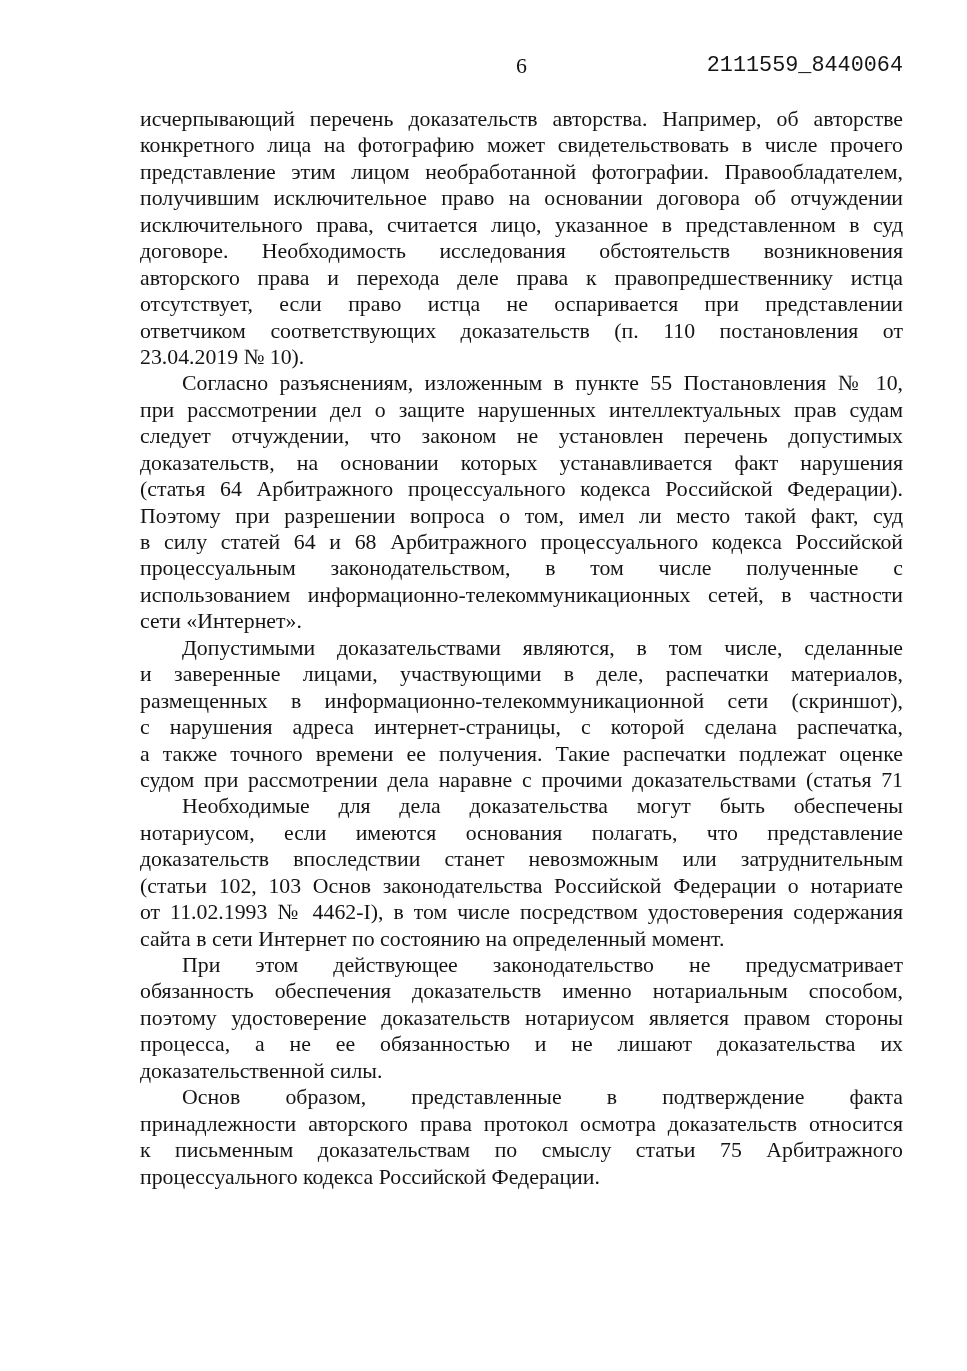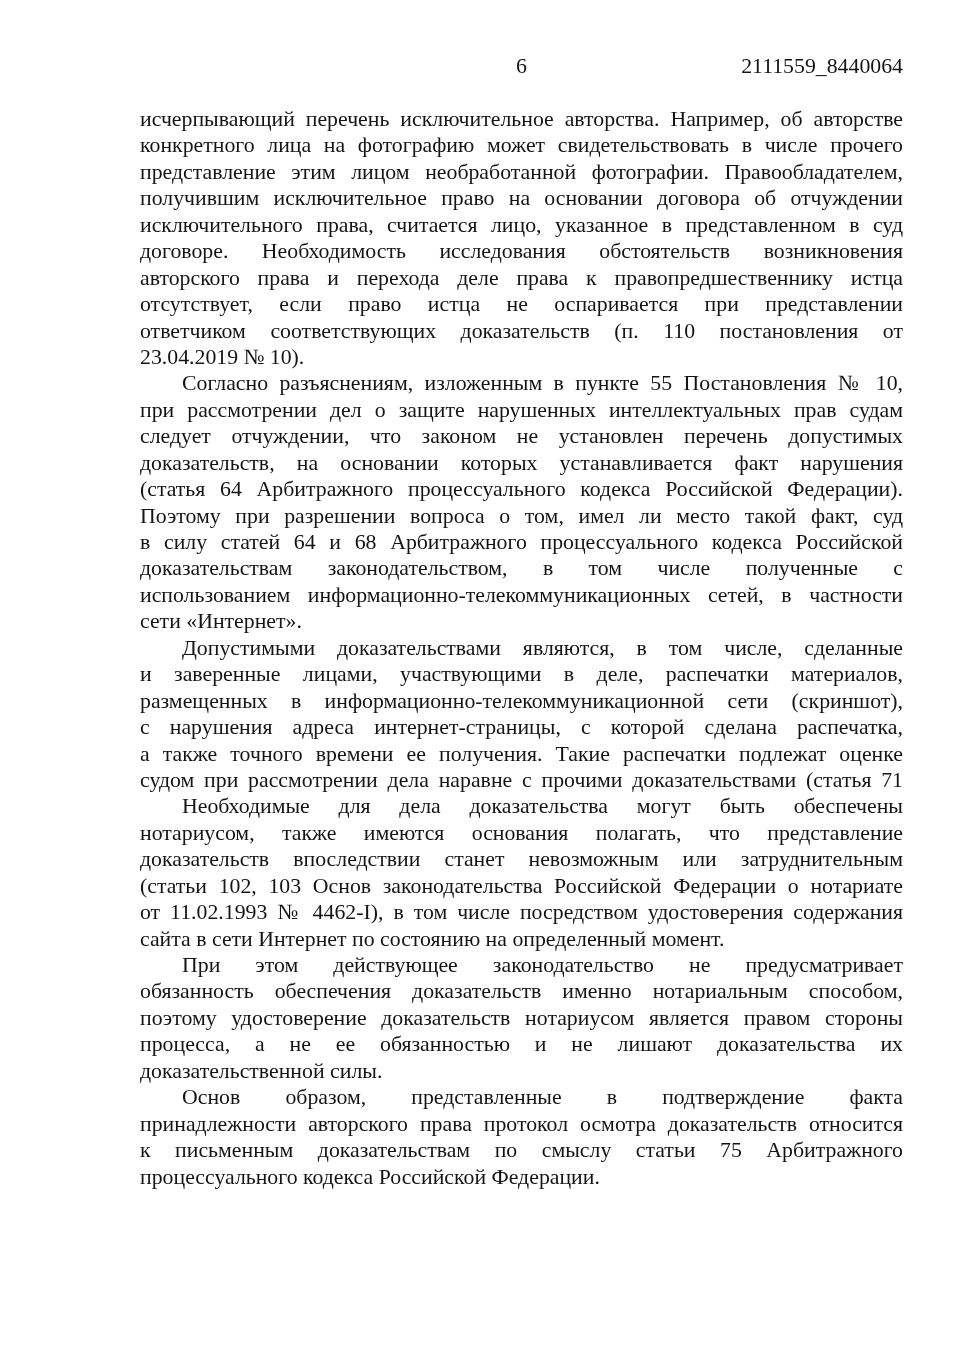--- a/index.html
+++ b/index.html
@@ -29,20 +29,21 @@
     position: absolute;
     left: 0;
     right: 0;
     text-align: center;
   }
   .doccode {
     position: absolute;
     right: 0;
     top: 0;
     text-align: center;
+    font-family: Liberation Mono, monospace;
   }
   .docbody {
     position: absolute;
     top: 106px;
     left: 140px;
     width: 763px;
     font-size: 21.8px;
   }
   .para {
     margin: 0;
@@ -66,54 +67,54 @@
 </head>
 <body>
 
 <div class="page">
   <div class="header">
     <span class="pagenum">6</span>
     <span class="doccode">2111559_8440064</span>
   </div>
   <div class="docbody" id="doc-body">
       <div class="para">
-        <div class="line">исчерпывающий перечень исключительное авторства. Например, об авторстве</div>
+        <div class="line">исчерпывающий перечень доказательств авторства. Например, об авторстве</div>
         <div class="line">конкретного лица на фотографию может свидетельствовать в числе прочего</div>
         <div class="line">представление этим лицом необработанной фотографии. Правообладателем,</div>
         <div class="line">получившим исключительное право на основании договора об отчуждении</div>
         <div class="line">исключительного права, считается лицо, указанное в представленном в суд</div>
         <div class="line">договоре. Необходимость исследования обстоятельств возникновения</div>
         <div class="line">авторского права и перехода деле права к правопредшественнику истца</div>
         <div class="line">отсутствует, если право истца не оспаривается при представлении</div>
         <div class="line">ответчиком соответствующих доказательств (п. 110 постановления от</div>
         <div class="line last">23.04.2019 № 10).</div>
       </div>
       <div class="para">
         <div class="line indent">Согласно разъяснениям, изложенным в пункте 55 Постановления № 10,</div>
         <div class="line">при рассмотрении дел о защите нарушенных интеллектуальных прав судам</div>
         <div class="line">следует отчуждении, что законом не установлен перечень допустимых</div>
         <div class="line">доказательств, на основании которых устанавливается факт нарушения</div>
         <div class="line">(статья 64 Арбитражного процессуального кодекса Российской Федерации).</div>
         <div class="line">Поэтому при разрешении вопроса о том, имел ли место такой факт, суд</div>
         <div class="line">в силу статей 64 и 68 Арбитражного процессуального кодекса Российской</div>
-        <div class="line">доказательствам законодательством, в том числе полученные с</div>
+        <div class="line">процессуальным законодательством, в том числе полученные с</div>
         <div class="line">использованием информационно-телекоммуникационных сетей, в частности</div>
         <div class="line last">сети «Интернет».</div>
       </div>
       <div class="para">
         <div class="line indent">Допустимыми доказательствами являются, в том числе, сделанные</div>
         <div class="line">и заверенные лицами, участвующими в деле, распечатки материалов,</div>
         <div class="line">размещенных в информационно-телекоммуникационной сети (скриншот),</div>
         <div class="line">с нарушения адреса интернет-страницы, с которой сделана распечатка,</div>
         <div class="line">а также точного времени ее получения. Такие распечатки подлежат оценке</div>
         <div class="line">судом при рассмотрении дела наравне с прочими доказательствами (статья 71</div>
       </div>
       <div class="para">
         <div class="line indent">Необходимые для дела доказательства могут быть обеспечены</div>
-        <div class="line">нотариусом, также имеются основания полагать, что представление</div>
+        <div class="line">нотариусом, если имеются основания полагать, что представление</div>
         <div class="line">доказательств впоследствии станет невозможным или затруднительным</div>
         <div class="line">(статьи 102, 103 Основ законодательства Российской Федерации о нотариате</div>
         <div class="line">от 11.02.1993 № 4462-I), в том числе посредством удостоверения содержания</div>
         <div class="line last">сайта в сети Интернет по состоянию на определенный момент.</div>
       </div>
       <div class="para">
         <div class="line indent">При этом действующее законодательство не предусматривает</div>
         <div class="line">обязанность обеспечения доказательств именно нотариальным способом,</div>
         <div class="line">поэтому удостоверение доказательств нотариусом является правом стороны</div>
         <div class="line">процесса, а не ее обязанностью и не лишают доказательства их</div>

